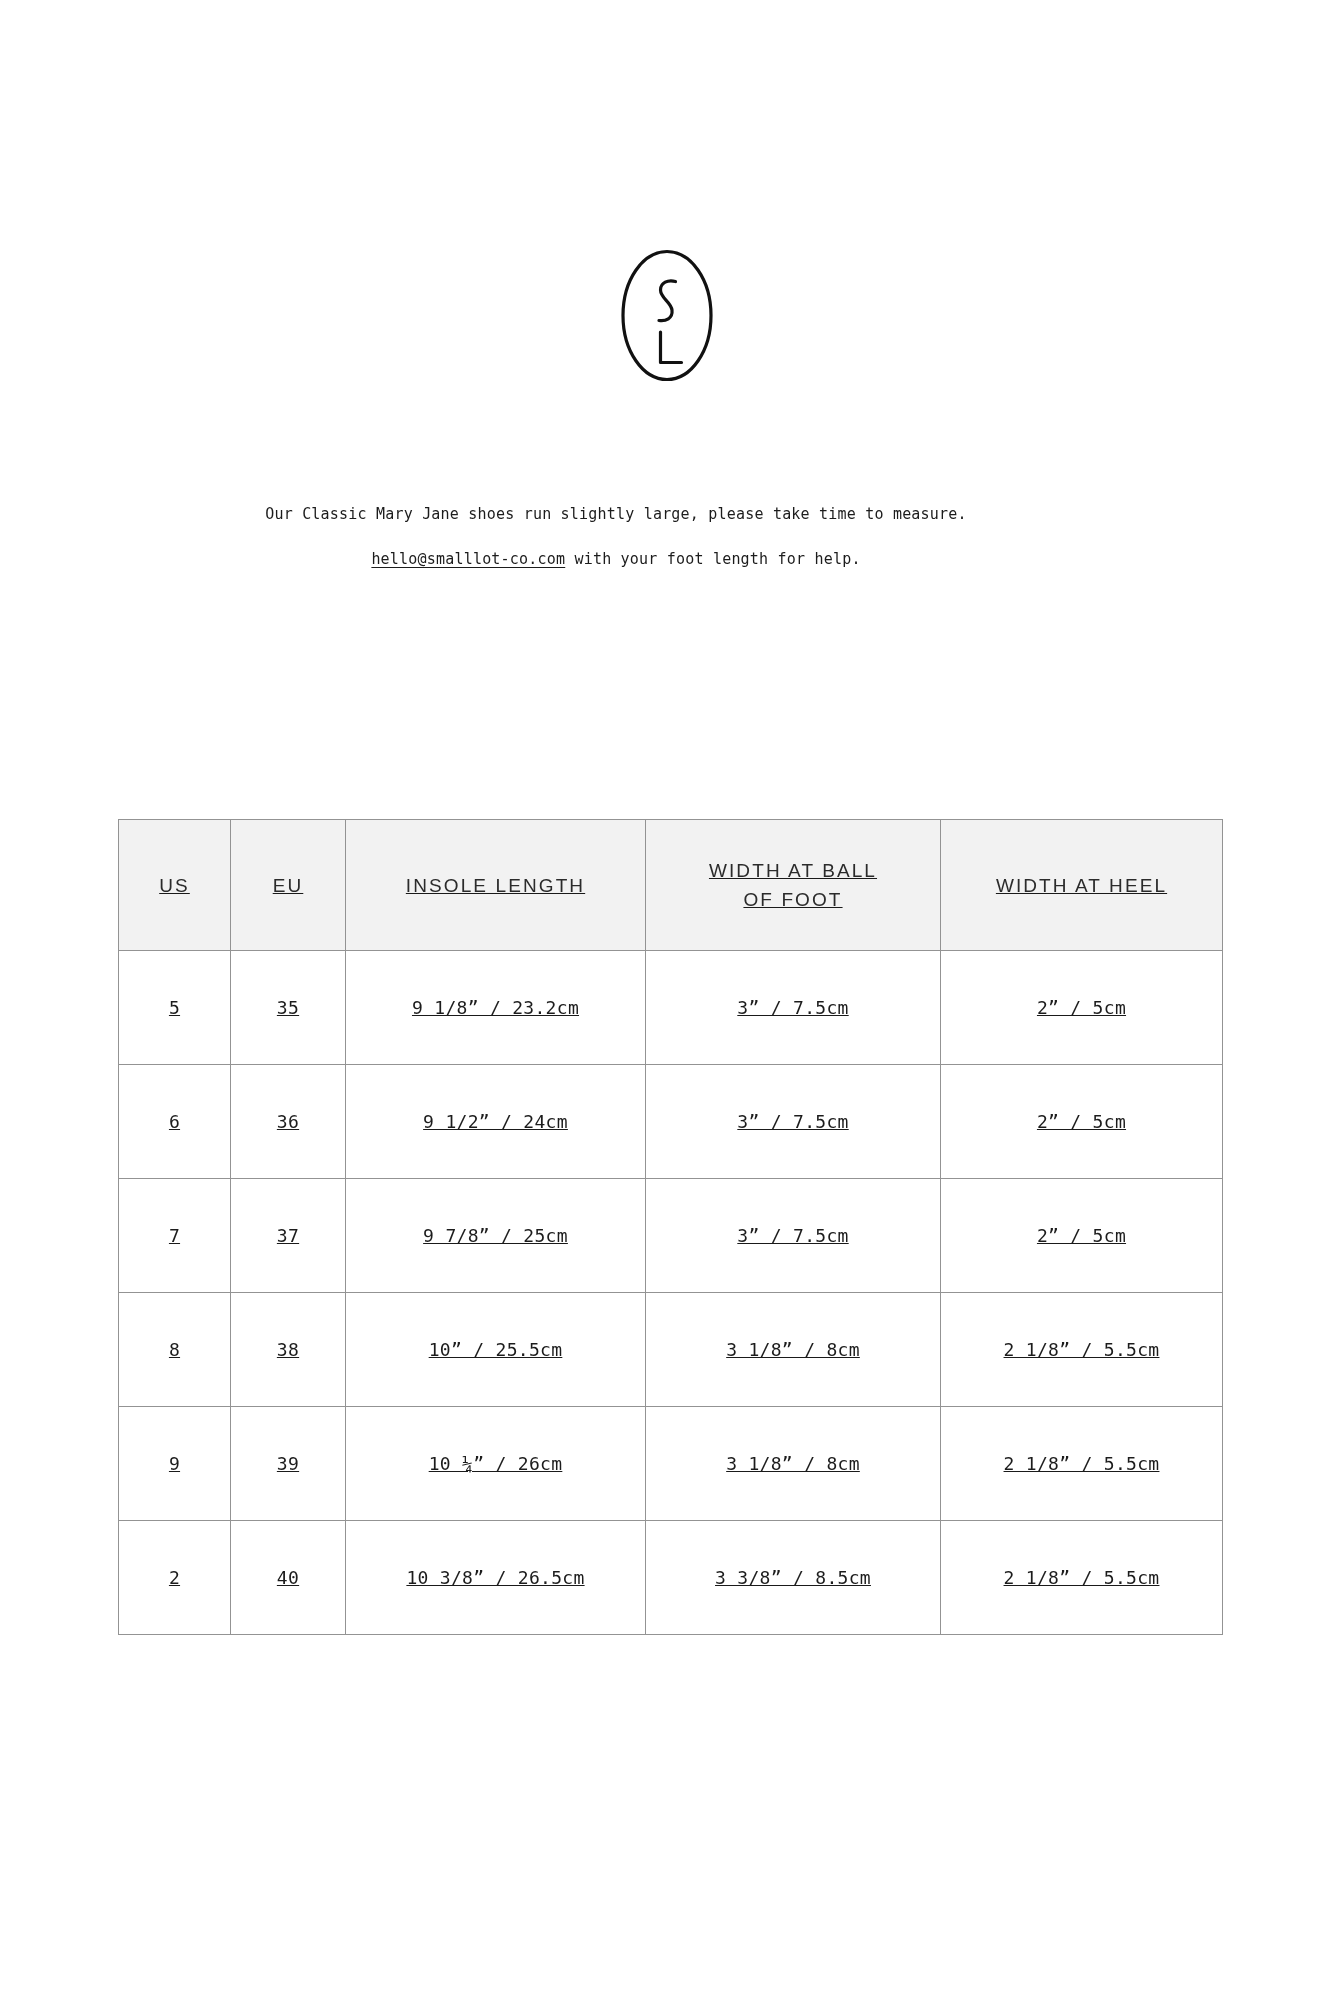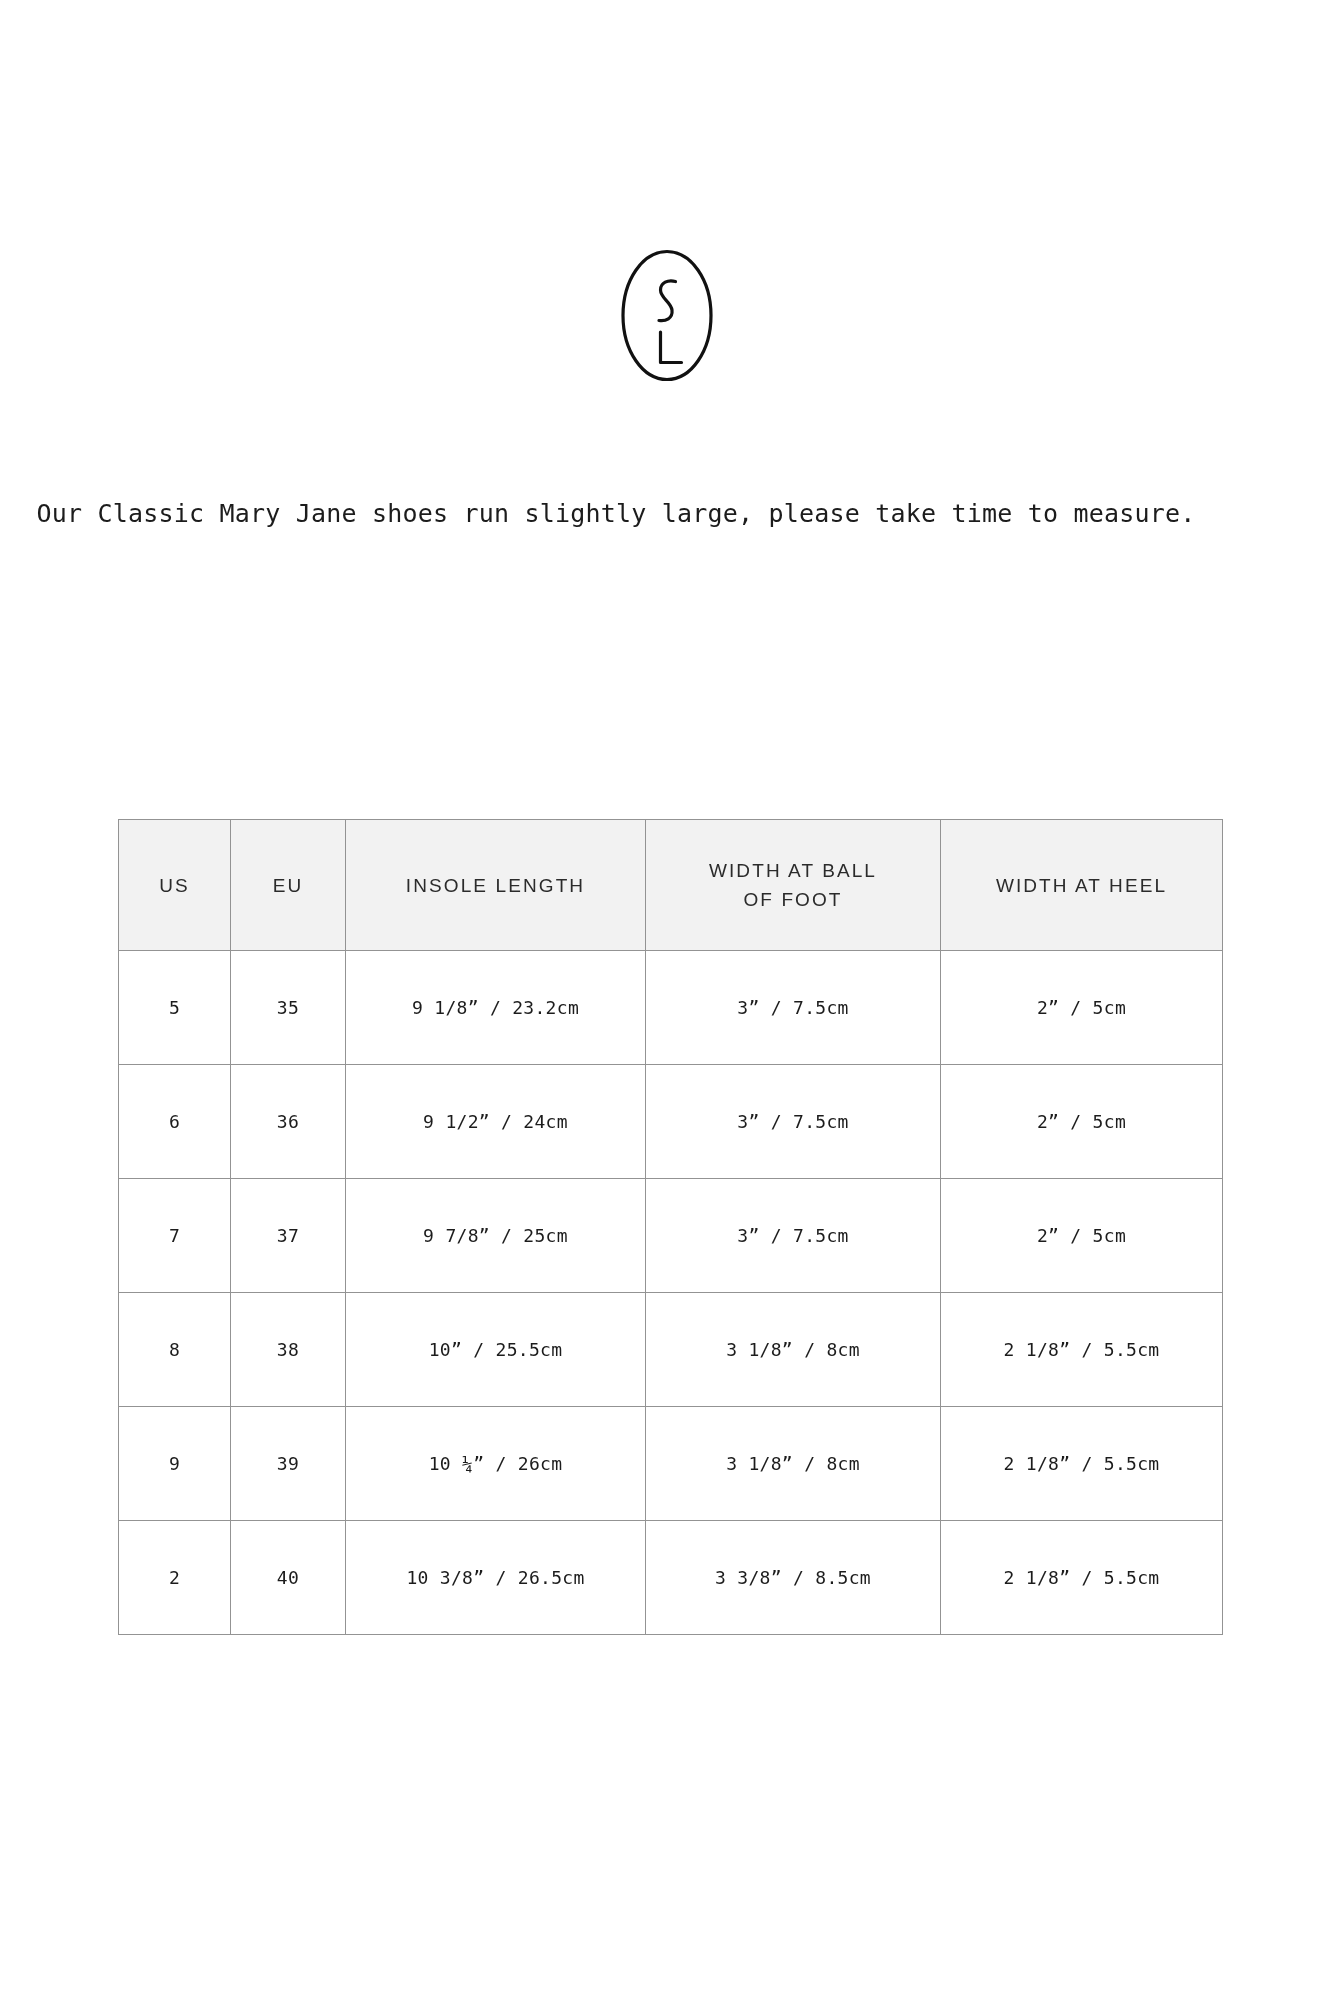--- a/index.html
+++ b/index.html
@@ -30,21 +30,21 @@
   }
 
   
   .intro {
     position: absolute;
     top: 492px;
     left: 0;
     width: 1232px;
     text-align: center;
     font-family: "DejaVu Sans Mono", monospace;
-    font-size: 25px;
+    font-size: 15px;
     line-height: 44.5px;
     letter-spacing: 0.2px;
     color: #1c1c1c;
     white-space: nowrap;
   }
   .intro-line {
     display: block;
   }
   .email-link {
     text-decoration: underline;
@@ -52,20 +52,21 @@
     color: #1c1c1c;
     cursor: pointer;
   }
 
   
   .size-table-wrap {
     position: absolute;
     top: 819px;
     left: 118px;
     width: 1104px;
+    text-decoration: underline;
   }
   table.size-table {
     border-collapse: collapse;
     width: 1104px;
     table-layout: fixed;
   }
   table.size-table th,
   table.size-table td {
     border: 1px solid #939393;
     text-align: center;
@@ -104,20 +105,21 @@
 <div class="logo-wrap">
   <svg class="logo-mark" width="96" height="135" viewBox="0 0 96 135" fill="none">
     <ellipse cx="48" cy="67.5" rx="44" ry="64" stroke="#111111" stroke-width="3.2" fill="none"></ellipse>
     <path d="M56.5 33.5 C49 31.5, 41.5 34.5, 41.5 42 C41.5 50, 52 54, 53 62 C54 70.5, 46.5 73.5, 40 72.5" stroke="#111111" stroke-width="3.2" fill="none" stroke-linecap="round"></path>
     <path d="M41.5 84 L41.5 114.5 L62.5 114.5" stroke="#111111" stroke-width="3.2" fill="none" stroke-linecap="round" stroke-linejoin="round"></path>
   </svg>
 </div>
 
 <div class="intro">
   <span class="intro-line">Our Classic Mary Jane shoes run slightly large, please take time to measure.</span>
+  <span class="intro-line"><a class="email-link" href="#">hello@smalllot-co.com</a><span> with your foot length for help.</span></span>
 </div>
 
 <div class="size-table-wrap">
   <table class="size-table">
     <colgroup>
       <col class="c-us">
         <col class="c-eu">
         <col class="c-ins">
         <col class="c-ball">
         <col class="c-heel">

